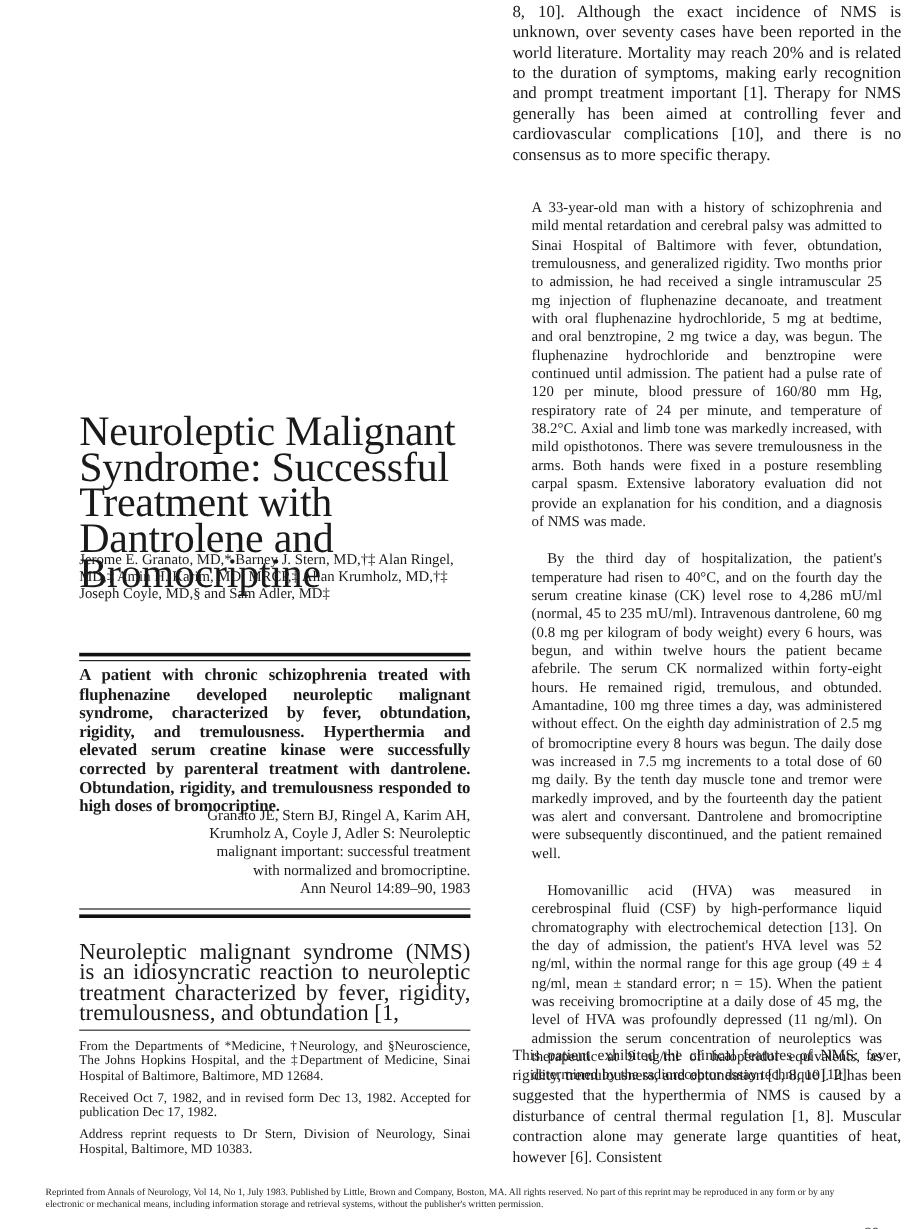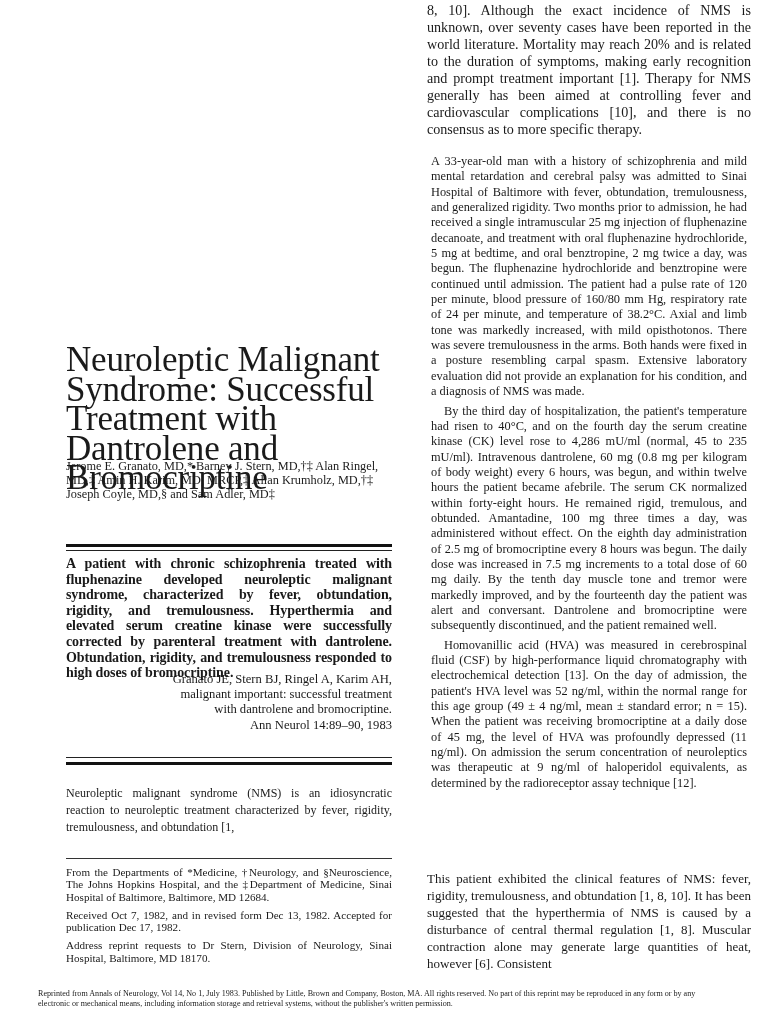--- a/index.html
+++ b/index.html
@@ -26,39 +26,39 @@
     font-size: 14px; line-height: 15.6px; font-weight: bold;
     text-align: justify; margin: 0; letter-spacing: -0.1px;
   }
   .citation {
     position: absolute; right: 365px; top: 672px; width: 230px;
     font-size: 12.6px; line-height: 15.2px; text-align: right; margin: 0;
   }
   .citation span { display: block; }
   .intro {
     position: absolute; left: 66px; top: 785px; width: 326px;
-    font-size: 12px; line-height: 17px; text-align: justify; margin: 0;
+    font-size: 19px; line-height: 17px; text-align: justify; margin: 0;
   }
   .foot-rule { position: absolute; left: 66px; top: 858px; width: 326px; height: 1px; background: #333; }
   .footnotes {
     position: absolute; left: 66px; top: 866px; width: 326px;
     font-size: 11.1px; line-height: 12.3px; margin: 0;
   }
   .footnotes p { margin: 0 0 6px 0; text-align: justify; }
 
   
   .right-top {
     position: absolute; left: 427px; top: 2px; width: 324px;
     font-size: 14.1px; line-height: 17px; text-align: justify; margin: 0;
   }
   .case {
     position: absolute; left: 427px; top: 150px; width: 324px;
     font-size: 12.35px; line-height: 15.35px; text-align: justify;
   }
-  .case p { margin: 4px; }
+  .case p { margin: 16px; }
   .case p.indent { text-indent: 13px; }
   .discussion-head {
     position: absolute; left: 427px; top: 852px; width: 324px;
     font-size: 14.5px; font-weight: bold; margin: 0; line-height: 17px;
   }
   .discussion {
     position: absolute; left: 427px; top: 870px; width: 324px;
     font-size: 13px; line-height: 17px; text-align: justify; margin: 0;
   }
 
@@ -90,32 +90,33 @@
   <h1 class="title">Neuroleptic Malignant Syndrome: Successful Treatment with Dantrolene and Bromocriptine</h1>
   <p class="authors">Jerome E. Granato, MD,* Barney J. Stern, MD,†‡ Alan Ringel, MD,‡ Amin H. Karim, MD, MRCP,‡ Allan Krumholz, MD,†‡ Joseph Coyle, MD,§ and Sam Adler, MD‡</p>
 
   <div class="rule-thick" style="top:544px;"></div>
   <div class="rule-thin" style="top:550px;"></div>
 
   <p class="abstract">A patient with chronic schizophrenia treated with fluphenazine developed neuroleptic malignant syndrome, characterized by fever, obtundation, rigidity, and tremulousness. Hyperthermia and elevated serum creatine kinase were successfully corrected by parenteral treatment with dantrolene. Obtundation, rigidity, and tremulousness responded to high doses of bromocriptine.</p>
 
   <div class="citation">
     <span>Granato JE, Stern BJ, Ringel A, Karim AH,</span>
+    <span>Krumholz A, Coyle J, Adler S: Neuroleptic</span>
     <span>malignant important: successful treatment</span>
-    <span>with dantrolene and bromocriptine.</span>
+    <span>with normalized and bromocriptine.</span>
     <span>Ann Neurol 14:89–90, 1983</span>
   </div>
 
   <div class="rule-thin" style="top:757px;"></div>
   <div class="rule-thick" style="top:762px;"></div>
 
   <p class="intro">Neuroleptic malignant syndrome (NMS) is an idiosyncratic reaction to neuroleptic treatment characterized by fever, rigidity, tremulousness, and obtundation [1,</p>
 
   <div class="foot-rule"></div>
   <div class="footnotes">
     <p>From the Departments of *Medicine, †Neurology, and §Neuroscience, The Johns Hopkins Hospital, and the ‡Department of Medicine, Sinai Hospital of Baltimore, Baltimore, MD 12684.</p>
     <p>Received Oct 7, 1982, and in revised form Dec 13, 1982. Accepted for publication Dec 17, 1982.</p>
-    <p>Address reprint requests to Dr Stern, Division of Neurology, Sinai Hospital, Baltimore, MD 18170.</p>
+    <p>Address reprint requests to Dr Stern, Division of Neurology, Sinai Hospital, Baltimore, MD 10383.</p>
   </div>
 
   <p class="reprint">Reprinted from Annals of Neurology, Vol 14, No 1, July 1983. Published by Little, Brown and Company, Boston, MA. All rights reserved. No part of this reprint may be reproduced in any form or by any electronic or mechanical means, including information storage and retrieval systems, without the publisher's written permission.</p>
   <p class="page-number">89</p>
 </div>
 
 </body></html>

